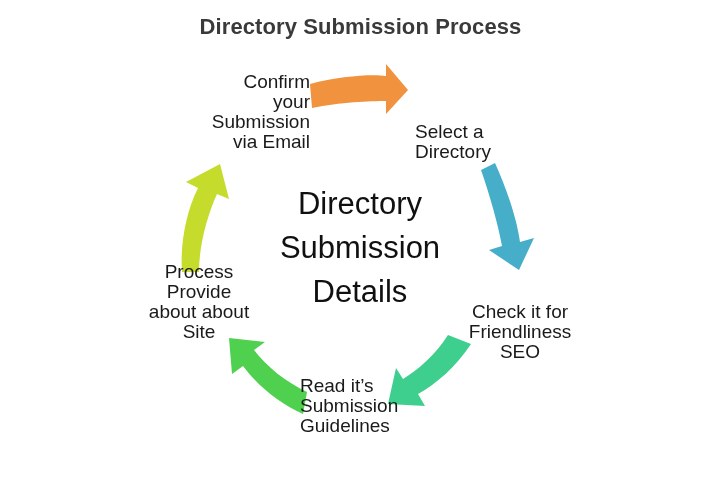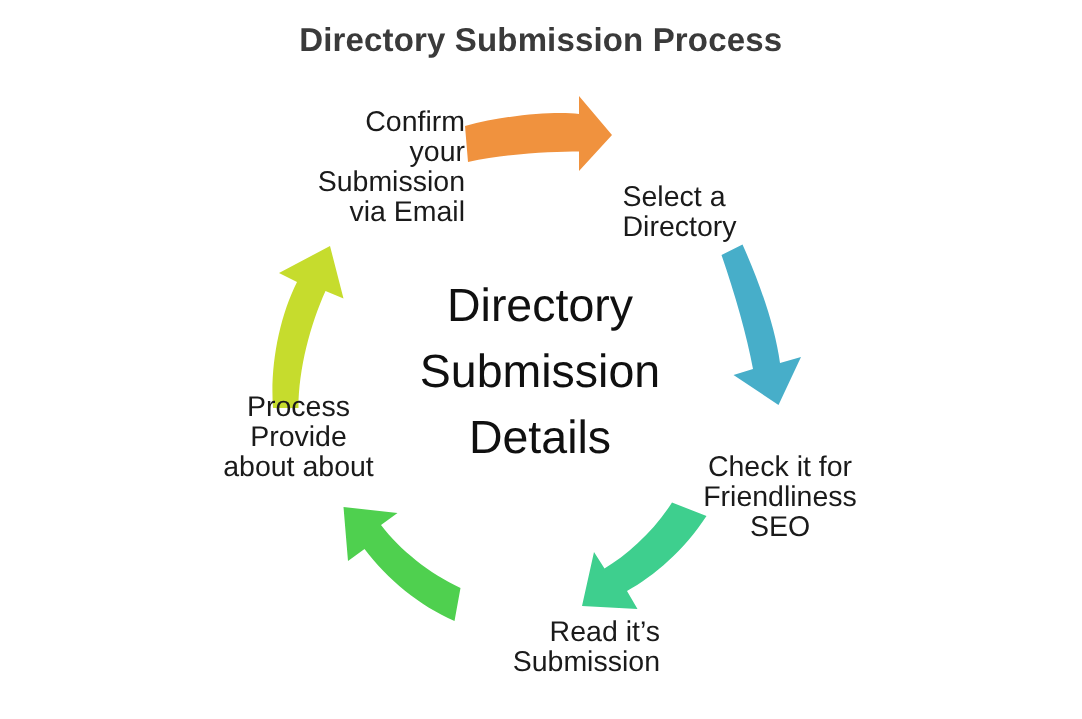--- a/index.html
+++ b/index.html
@@ -47,21 +47,21 @@
     font-size: 19px;
     line-height: 20px;
     color: #1a1a1a;
     white-space: nowrap;
   }
   .step-label .sl-line { display: block; }
 
   #label-confirm        { left: 180px; top:  72px; width: 130px; text-align: right; }
   #label-select         { left: 415px; top:  94px; width: 120px; text-align: left; margin-top: 28px;  }
   #label-check          { left: 455px; top: 274px; width: 130px; text-align: center; margin-top: 28px;}
-  #label-read           { left: 300px; top: 412px; width: 140px; text-align: right;}
+  #label-read           { left: 300px; top: 376px; width: 140px; text-align: left;}
   #label-provide        { left: 134px; top: 262px; width: 130px; text-align: center;}
 
   
   #arrow-layer {
     position: absolute;
     left: 0;
     top: 0;
     width: 721px;
     height: 479px;
     pointer-events: none;
@@ -152,21 +152,23 @@
 
   <div class="step-label" id="label-check">
     <span class="sl-line">Check it for</span>
     <span class="sl-line">Friendliness</span>
     <span class="sl-line">SEO</span>
   </div>
 
   <div class="step-label" id="label-read">
     <span class="sl-line">Read it’s</span>
     <span class="sl-line">Submission</span>
+    <span class="sl-line">Guidelines</span>
   </div>
 
   <div class="step-label" id="label-provide">
     <span class="sl-line">Process</span>
     <span class="sl-line">Provide</span>
     <span class="sl-line">about about</span>
+    <span class="sl-line">Site</span>
   </div>
 
 </div>
 
 </body></html>

